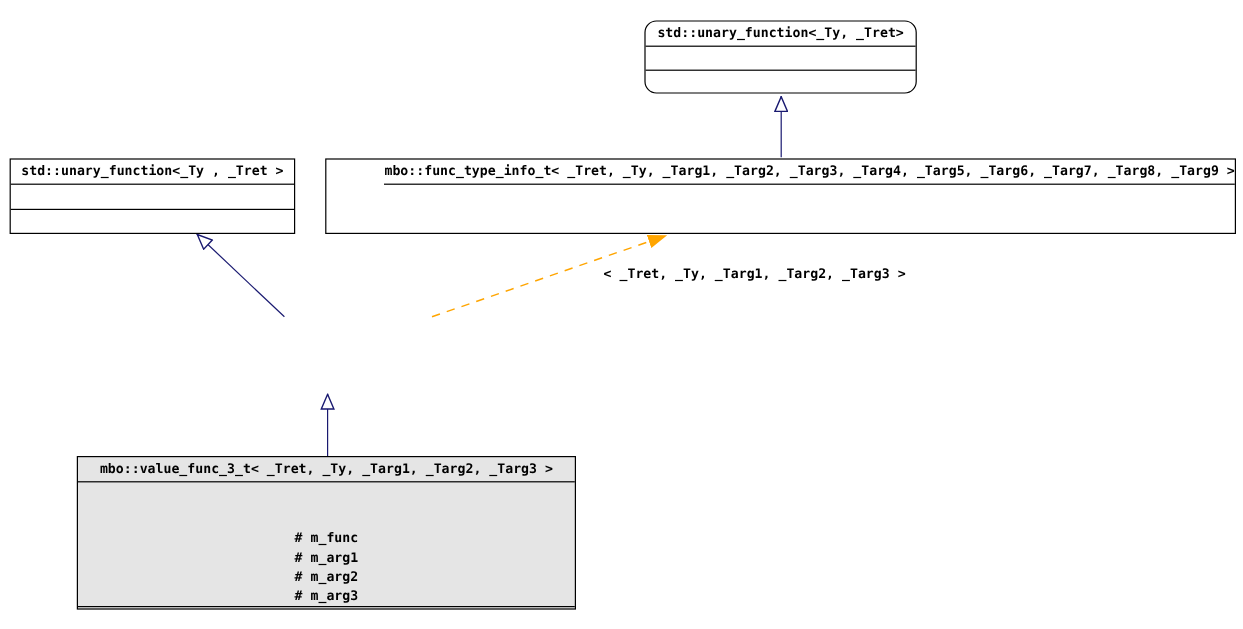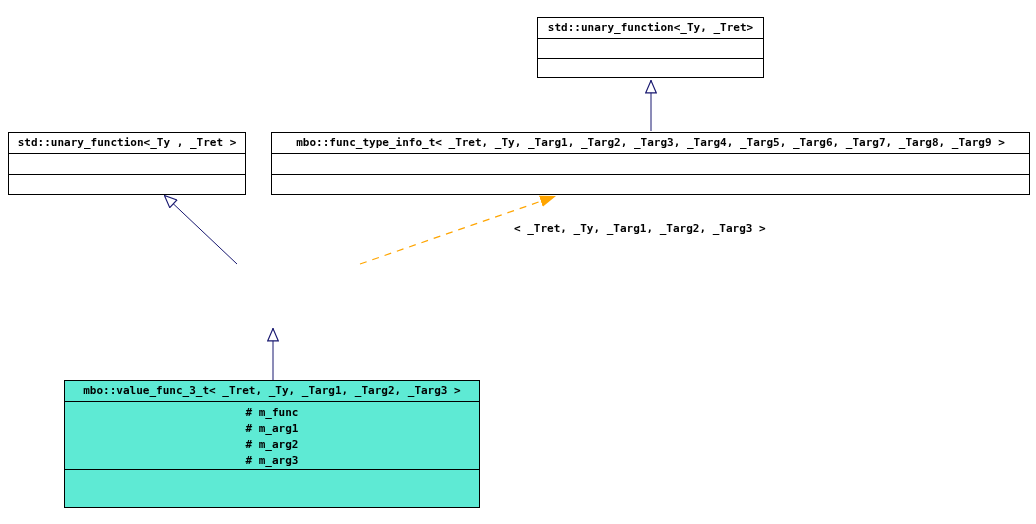--- a/index.html
+++ b/index.html
@@ -26,21 +26,21 @@
     height:20px;
     line-height:20px;
     border-bottom:1px solid #000000;
     text-align:center;
     white-space:pre;
     overflow:hidden;
     flex:0 0 auto;
   }
   .uml-row{flex:1 1 auto;}
   .uml-row.sep{border-bottom:1px solid #000000;}
-  .highlight{background:#5eead4;}
+  .highlight{background:#e5e5e5;gap:36px;}
   .members{
     box-sizing:border-box;
     display:flex;
     flex-direction:column;
     align-items:center;
     flex:0 0 auto;
   }
   .members .block{display:inline-block;text-align:left;}
   .members .line{height:16px;line-height:16px;white-space:pre;}
   .attrs{height:68px;border-bottom:1px solid #000000;padding-top:3px;}
@@ -64,46 +64,46 @@
       <marker id="templateArrow" markerUnits="userSpaceOnUse" markerWidth="16" markerHeight="12" viewBox="0 0 14 10" refX="14" refY="5" orient="auto">
         <path d="M 0 0 L 14 5 L 0 10 Z" fill="#ffa500" stroke="none"></path>
       </marker>
     </defs>
     <line x1="651" y1="131" x2="651" y2="80" stroke="#191970" stroke-width="1" marker-end="url(#inheritArrow)"></line>
     <line x1="237" y1="264" x2="164" y2="195" stroke="#191970" stroke-width="1" marker-end="url(#inheritArrow)"></line>
     <line x1="273" y1="380" x2="273" y2="328" stroke="#191970" stroke-width="1" marker-end="url(#inheritArrow)"></line>
     <line x1="360" y1="264" x2="556" y2="196" stroke="#ffa500" stroke-width="1.2" stroke-dasharray="7,6" marker-end="url(#templateArrow)"></line>
   </svg>
 
-  <div class="uml-box" style="left:537px;top:17px;width:227px;height:61px;">
+  <div class="uml-box" style="left:537px;top:17px;width:227px;height:61px;border-radius:10px;">
     <div class="uml-title">std::unary_function&lt;_Ty, _Tret&gt;</div>
     <div class="uml-row sep"></div>
     <div class="uml-row"></div>
   </div>
 
   <div class="uml-box" style="left:8px;top:132px;width:238px;height:63px;">
     <div class="uml-title">std::unary_function&lt;_Ty , _Tret &gt;</div>
     <div class="uml-row sep"></div>
     <div class="uml-row"></div>
   </div>
 
-  <div class="uml-box" style="left:271px;top:132px;width:759px;height:63px;">
+  <div class="uml-box" style="left:271px;top:132px;width:759px;height:63px;align-items:flex-end;">
     <div class="uml-title">mbo::func_type_info_t&lt; _Tret, _Ty, _Targ1, _Targ2, _Targ3, _Targ4, _Targ5, _Targ6, _Targ7, _Targ8, _Targ9 &gt;</div>
     <div class="uml-row sep"></div>
     <div class="uml-row"></div>
   </div>
 
 
   <div class="uml-box highlight" style="left:64px;top:380px;width:416px;height:128px;">
     <div class="uml-title">mbo::value_func_3_t&lt; _Tret, _Ty, _Targ1, _Targ2, _Targ3 &gt;</div>
     <div class="members attrs">
       <div class="block">
         <div class="line"># m_func</div>
         <div class="line"># m_arg1</div>
         <div class="line"># m_arg2</div>
         <div class="line"># m_arg3</div>
       </div>
     </div>
   </div>
 
-  <div class="edge-label" style="left:503px;top:221px;margin-left:11px;">&lt; _Tret, _Ty, _Targ1, _Targ2, _Targ3 &gt;</div>
+  <div class="edge-label" style="left:503px;top:221px;">&lt; _Tret, _Ty, _Targ1, _Targ2, _Targ3 &gt;</div>
 
 </div>
 
 </body></html>

